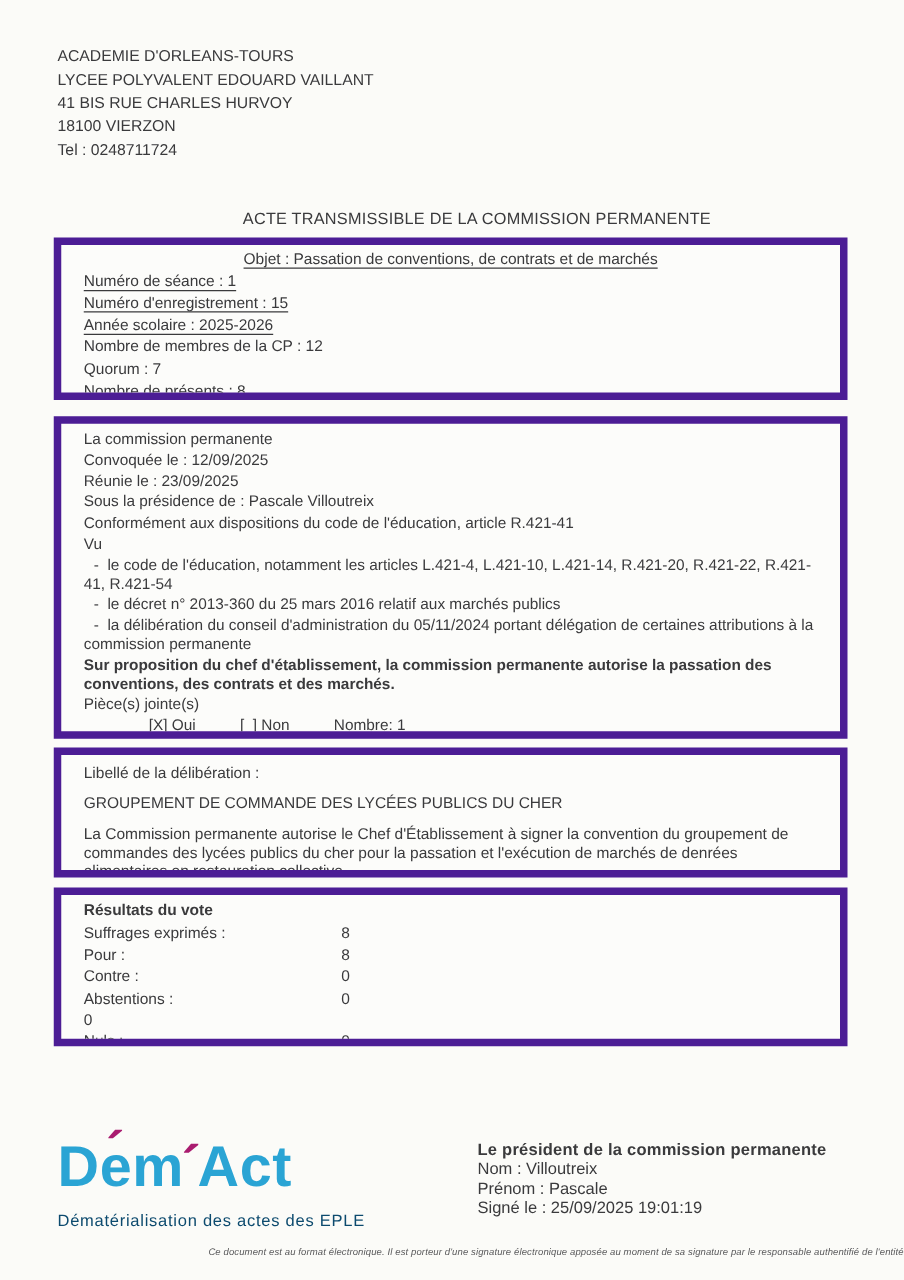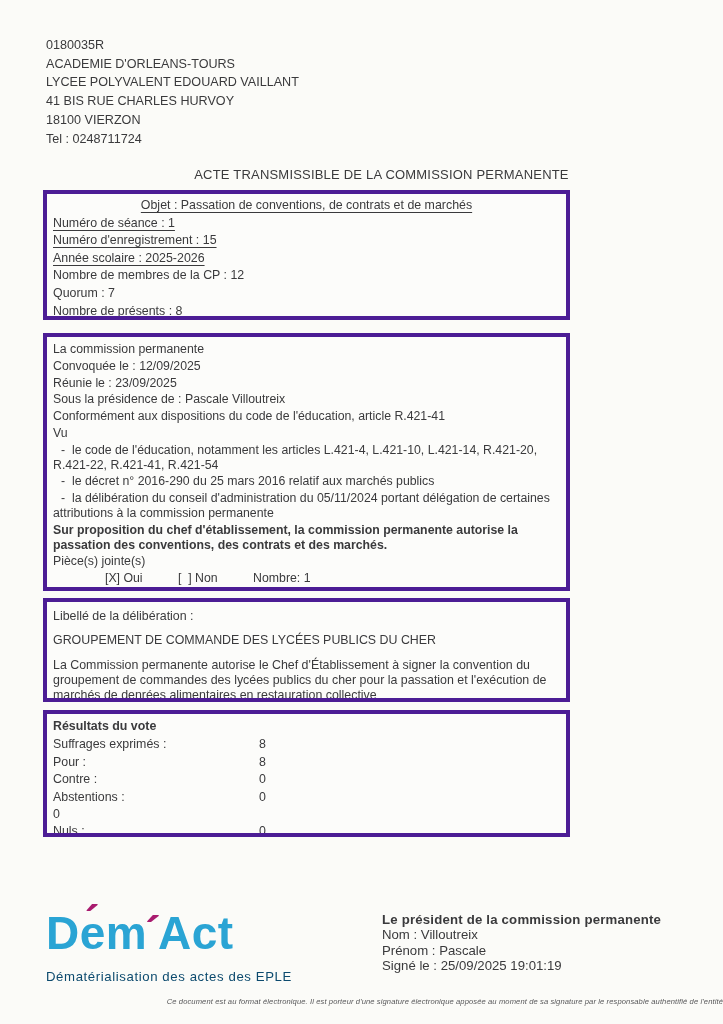--- a/index.html
+++ b/index.html
@@ -11,23 +11,23 @@
     position:relative;
     overflow:hidden;
   }
   .letterhead{position:absolute;left:46px;top:36px;font-size:12.6px;line-height:18.7px;}
   .letterhead p{margin:0;}
   .doc-title{
     position:absolute;top:167px;left:0;width:723px;
     text-align:center;font-size:13px;letter-spacing:0.2px;padding-left:20px;
   }
   .box{
-    position:absolute;left:43px;width:527px;box-sizing:border-box;
-    border:4px solid #4c1d95;background:#fcfcfa;
-    padding:3px 6px;font-size:12.4px;overflow:hidden;
+    position:absolute;left:43px;width:635px;box-sizing:border-box;
+    border:6px solid #4c1d95;background:#fcfcfa;
+    padding:3px 18px;font-size:12.4px;overflow:hidden;
   }
   .box p{margin:2px 0;line-height:15px;}
   .box1{top:190px;height:130px;}
   .box1 p{margin:0;line-height:17.6px;}
   .objet{text-align:center;}
   .u{text-decoration:underline;text-underline-offset:3px;}
   .box2{top:333px;height:258px;font-size:12.3px;}
   .box2 p{line-height:14.8px;}
   .bullet{text-indent:8px;white-space:pre-wrap;}
   .bold{font-weight:bold;}
@@ -59,21 +59,20 @@
   .signature p{margin:0;line-height:15.3px;}
   .mention{
     position:absolute;top:997px;left:0;width:723px;text-align:right;
     font-size:7.6px;font-style:italic;color:#58585a;letter-spacing:0.1px;
   }
 </style>
 </head>
 <body>
 
 <div class="letterhead">
-  <p>0180035R</p>
   <p>ACADEMIE D'ORLEANS-TOURS</p>
   <p>LYCEE POLYVALENT EDOUARD VAILLANT</p>
   <p>41 BIS RUE CHARLES HURVOY</p>
   <p>18100 VIERZON</p>
   <p>Tel : 0248711724</p>
 </div>
 
 <div class="doc-title">ACTE TRANSMISSIBLE DE LA COMMISSION PERMANENTE</div>
 
 <div class="box box1">
@@ -87,21 +86,21 @@
 </div>
 
 <div class="box box2">
   <p>La commission permanente</p>
   <p>Convoquée le : 12/09/2025</p>
   <p>Réunie le : 23/09/2025</p>
   <p>Sous la présidence de : Pascale Villoutreix</p>
   <p>Conformément aux dispositions du code de l'éducation, article R.421-41</p>
   <p>Vu</p>
   <p class="bullet">-  le code de l'éducation, notamment les articles L.421-4, L.421-10, L.421-14, R.421-20, R.421-22, R.421-41, R.421-54</p>
-  <p class="bullet">-  le décret n° 2016-290 du 25 mars 2016 relatif aux marchés publics</p>
+  <p class="bullet">-  le décret n° 2013-360 du 25 mars 2016 relatif aux marchés publics</p>
   <p class="bullet">-  la délibération du conseil d'administration du 05/11/2024 portant délégation de certaines attributions à la commission permanente</p>
   <p class="bold">Sur proposition du chef d'établissement, la commission permanente autorise la passation des conventions, des contrats et des marchés.</p>
   <p>Pièce(s) jointe(s)</p>
   <p class="cbline">
     <span>[X] Oui</span>
     <span>[  ] Non</span>
     <span>Nombre: 1</span>
   </p>
 </div>
 

